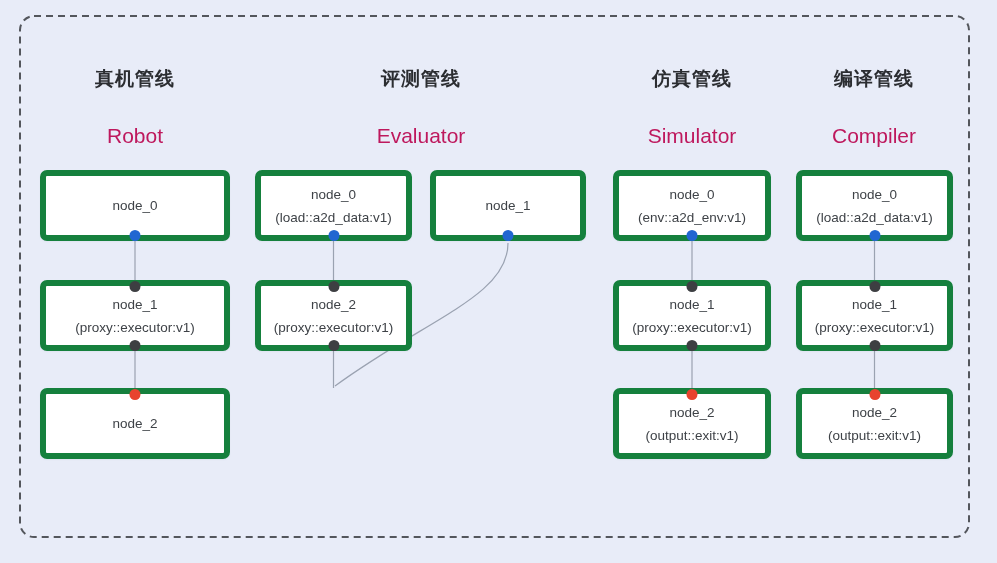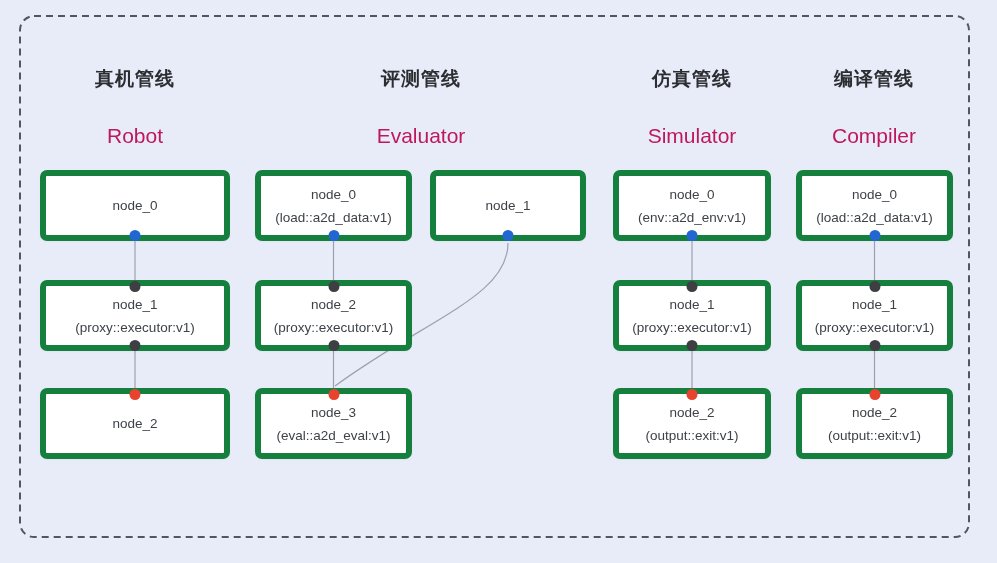--- a/index.html
+++ b/index.html
@@ -94,25 +94,20 @@
   <div class="node-card col-eval2 row1">
     <span class="node-line">node_1</span>
     <span class="port port-bottom port-blue"></span>
   </div>
   <div class="node-card col-eval row2">
     <span class="node-line">node_2</span>
     <span class="node-line">(proxy::executor:v1)</span>
     <span class="port port-top port-black"></span>
     <span class="port port-bottom port-black"></span>
   </div>
-  <div class="node-card col-eval row3">
-    <span class="node-line">node_3</span>
-    <span class="node-line">(eval::a2d_eval:v1)</span>
-    <span class="port port-top port-red"></span>
-  </div>
 
   <div class="node-card col-sim row1">
     <span class="node-line">node_0</span>
     <span class="node-line">(env::a2d_env:v1)</span>
     <span class="port port-bottom port-blue"></span>
   </div>
   <div class="node-card col-sim row2">
     <span class="node-line">node_1</span>
     <span class="node-line">(proxy::executor:v1)</span>
     <span class="port port-top port-black"></span>

